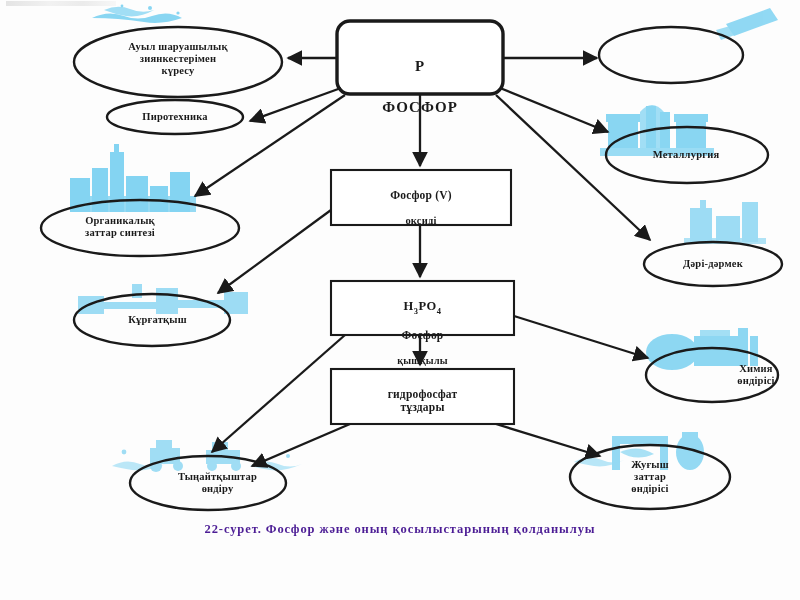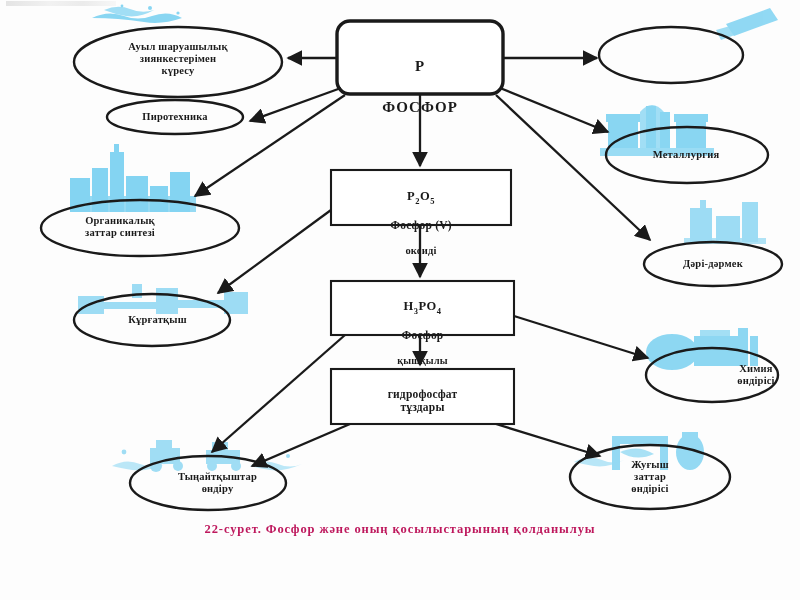--- a/index.html
+++ b/index.html
@@ -54,21 +54,21 @@
     font-size: 8.5px;
   }
   #caption {
     position: absolute;
     left: 0;
     top: 522px;
     width: 800px;
     text-align: center;
     font-size: 12.5px;
     font-weight: bold;
-    color: #be185d;
+    color: #4c1d95;
     letter-spacing: .9px;
   }
   #top-artifact {
     position: absolute;
     left: 6px;
     top: 1px;
     width: 110px;
     height: 5px;
     background: linear-gradient(90deg,#cfcfcf 0%,#e8e8e8 40%,#dcdcdc 70%,#f2f2f2 100%);
     opacity: .55;
@@ -210,21 +210,20 @@
       <line x1="496" y1="424" x2="600" y2="456"></line>
     </g>
   </svg>
 
   <div class="node-label center-label" style="left:337px; top:36px; width:166px;">
     <div>P</div>
     <div>ФОСФОР</div>
   </div>
 
   <div class="node-label box-label" style="left:331px; top:176px; width:180px;">
-    <div class="formula">P<sub>2</sub>O<sub>5</sub></div>
     <div>Фосфор (V)</div>
     <div style="font-size:10.5px">оксиді</div>
   </div>
 
   <div class="node-label box-label" style="left:331px; top:286px; width:183px;">
     <div class="formula">H<sub>3</sub>PO<sub>4</sub></div>
     <div>Фосфор</div>
     <div style="font-size:10px">қышқылы</div>
   </div>
 

